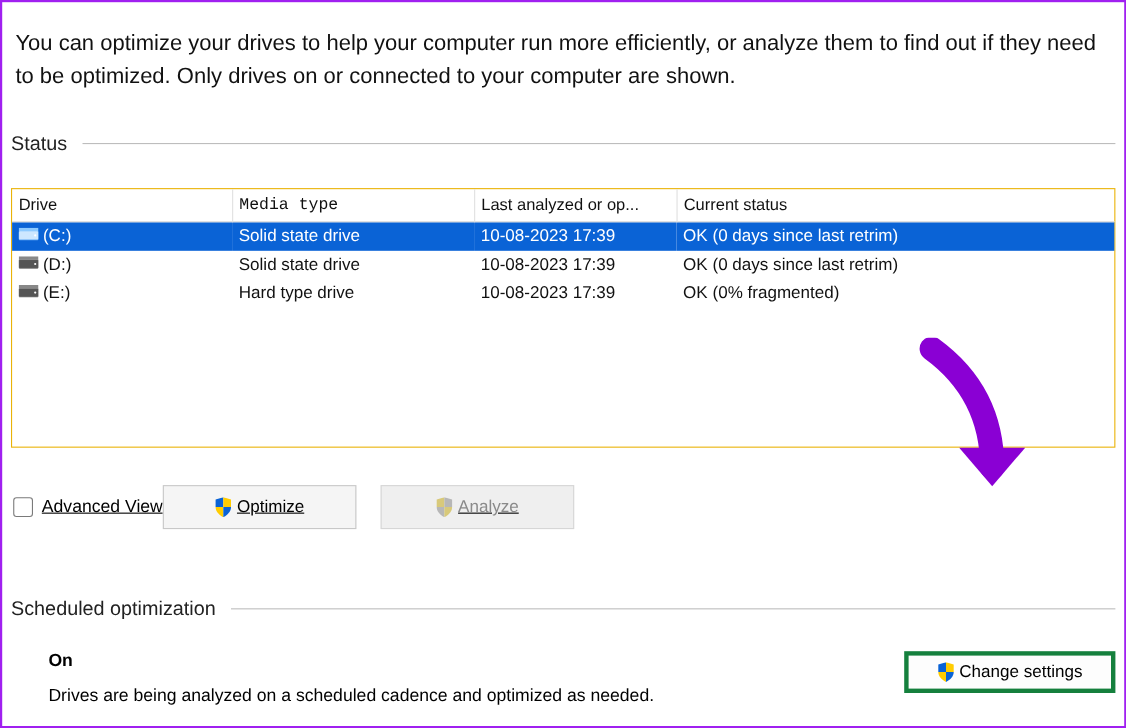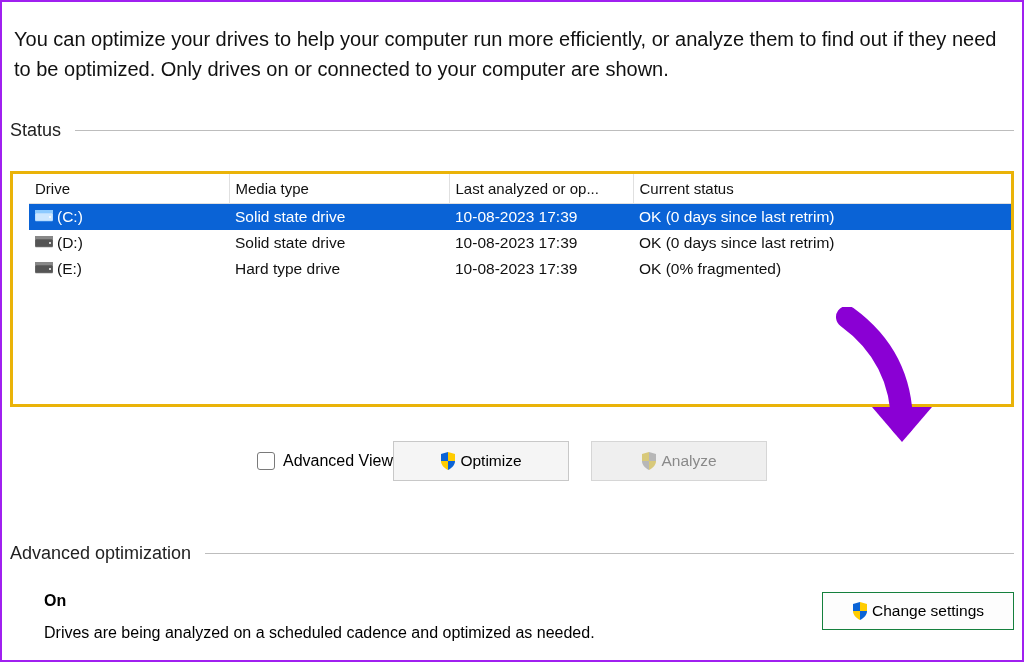--- a/index.html
+++ b/index.html
@@ -31,24 +31,23 @@
       align-items: center;
       gap: 14px;
     }
     .section-label .line {
       flex: 1;
       height: 1px;
       background: #bdbdbd;
     }
     .drive-table-wrap {
       margin-top: 30px;
-      border: 3px solid #eab308;
+      border: 1px solid #eab308;
       background: #fff;
       height: 236px;
-      padding-left: 16px;
     }
     .drive-table {
       width: 100%;
       border-collapse: collapse;
     }
     .drive-table th {
       text-align: left;
       font-weight: 400;
       font-size: 15px;
       padding: 6px 8px 6px 6px;
@@ -75,29 +74,30 @@
       display: flex;
       align-items: center;
       gap: 4px;
     }
     .drive-icon {
       width: 18px;
       height: 12px;
       display: inline-block;
     }
     .col-drive { width: 200px; }
-    .col-media { width: 220px; }
+    .col-media { width: 220px; font-family: Liberation Mono, monospace; }
     .col-last  { width: 184px; max-width: 184px; }
     .col-status{ width: auto; }
     .below-row {
       display: flex;
       align-items: center;
-      justify-content: center;
+      justify-content: flex-start;
       margin-top: 34px;
       padding: 0 2px;
+      text-decoration: underline;
     }
     .adv {
       display: flex;
       align-items: center;
       gap: 8px;
       font-size: 16px;
     }
     .adv input[type="checkbox"] {
       width: 18px;
       height: 18px;
@@ -154,21 +154,21 @@
       font-weight: 700;
       font-size: 16px;
     }
     .sched-text {
       font-size: 16px;
       margin-top: 14px;
     }
     .change-btn {
       min-width: 192px;
       height: 38px;
-      border: 1px solid #15803d;
+      border: 4px solid #15803d;
       background: #fdfdfd;
       display: inline-flex;
       align-items: center;
       justify-content: center;
       gap: 4px;
       font-size: 15.5px;
       cursor: pointer;
     }
     
     .arrow {
@@ -271,21 +271,21 @@
           <path class="lb" d="M1 9 L8 9 L8 18 C4 16 1 13 1 9 Z"></path>
           <path class="rb" d="M15 9 L8 9 L8 18 C12 16 15 13 15 9 Z"></path>
         </svg>
         <span>Analyze</span>
       </button>
     </div>
   </div>
 
   <div class="sched">
     <div class="section-label">
-      <span>Advanced optimization</span>
+      <span>Scheduled optimization</span>
       <span class="line"></span>
     </div>
     <div class="sched-body">
       <div>
         <div class="sched-title">On</div>
         <div class="sched-text">Drives are being analyzed on a scheduled cadence and optimized as needed.</div>
       </div>
       <button class="change-btn">
         <svg class="shield" viewBox="0 0 16 18">
           <path class="lt" d="M8 0 L1 2 L1 9 L8 9 Z"></path>

